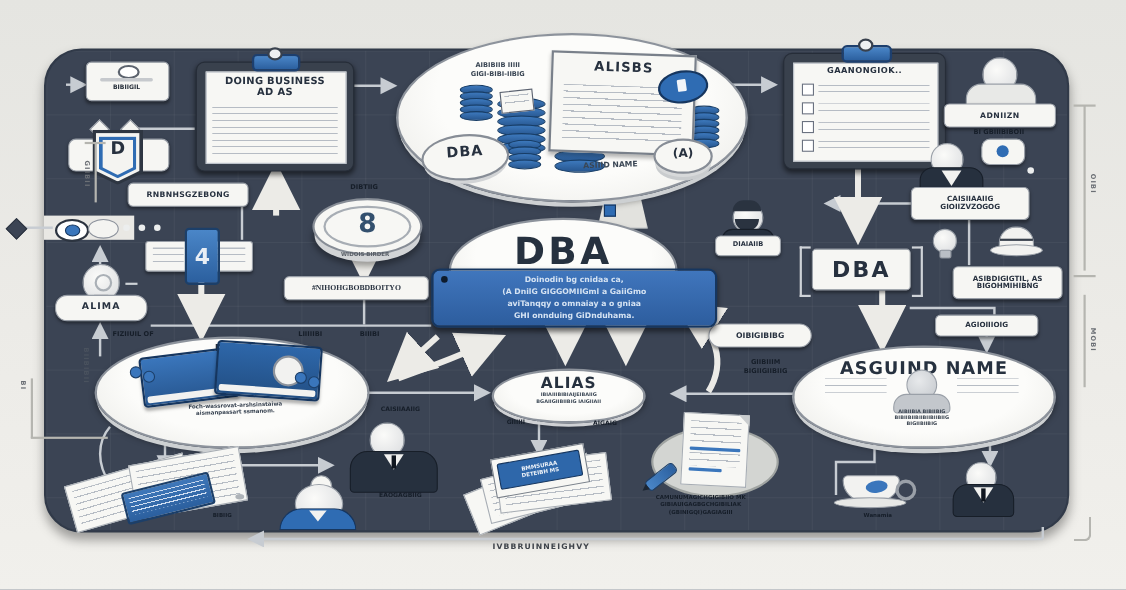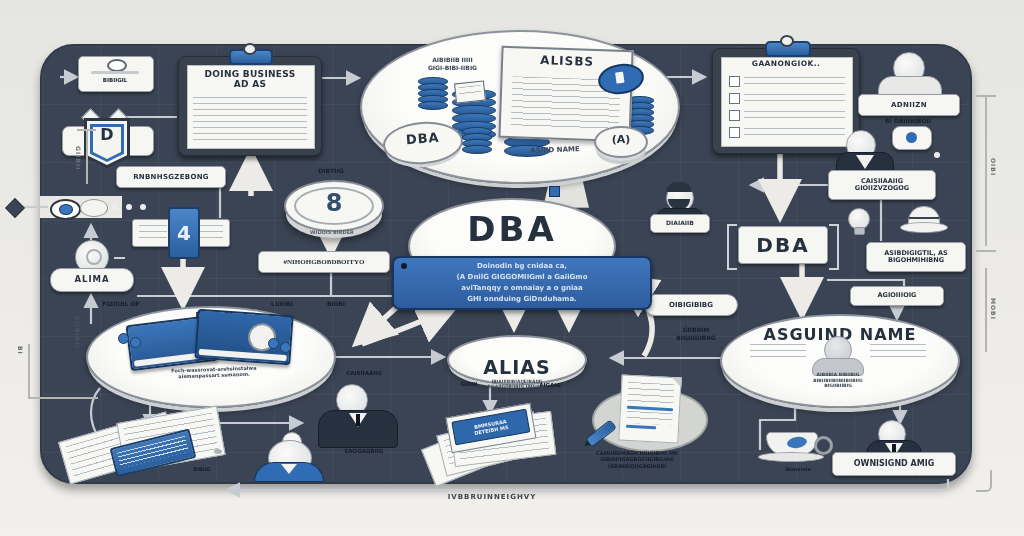--- a/index.html
+++ b/index.html
@@ -293,32 +293,32 @@
     <div class="abs lbl" style="left:0;top:8px;width:96px;font-size:24px;color:#33506e;">8</div>
   </div>
   <div class="abs tiny" style="left:300px;top:229px;width:64px;font-size:5px;color:#5a6068;">WIDOIS BIRDER</div>
   <div class="abs box lbl" style="left:258px;top:251px;width:130px;height:20px;font-size:7px;font-family:Liberation Serif, serif;">#NIHOHGBOBDBOITYO</div>
   <div class="abs tiny ink" style="left:258px;top:300px;width:48px;font-size:6px;">LIIIIIBI</div>
   <div class="abs tiny ink" style="left:316px;top:300px;width:40px;font-size:6px;">BIIIBI</div>
 
   <div class="abs ellipse" style="left:408px;top:198px;width:204px;height:92px;box-shadow:0 4px 6px rgba(0,0,0,.35);">
     <div class="lbl" style="height:60px;font-size:34px;letter-spacing:3px;color:#26313f;">DBA</div>
   </div>
-  <div class="abs banner" style="left:392px;top:256px;width:256px;height:50px;">
+  <div class="abs banner" style="left:392px;top:244px;width:256px;height:50px;">
     <div class="abs" style="left:7px;top:5px;width:6px;height:6px;background:#0e1b2c;border-radius:50%;"></div>
     <div class="lbl" style="height:100%;font-size:7px;color:#d5e3f3;line-height:11px;">
       <span>Doinodin bg cnidaa ca,</span>
       <span>(A DnilG GIGGOMIIGml a GaiiGmo</span>
       <span>aviTanqqy o omnaiay a o gniaa</span>
       <span>GHI onnduing GiDnduhama.</span>
     </div>
   </div>
 
   <div class="abs ellipse" style="left:447px;top:335px;width:136px;height:46px;box-shadow:0 5px 0 -2px #cfd1d4,0 4px 6px rgba(0,0,0,.35);">
-    <div class="lbl" style="margin-top:20px;font-size:19px;letter-spacing:1px;color:#26313f;">ALIAS</div>
+    <div class="lbl" style="margin-top:4px;font-size:14px;letter-spacing:1px;color:#26313f;">ALIAS</div>
     <div class="tiny" style="font-size:4.5px;color:#3c4856;">IBIAIIIBIBIAIJEIBAIIG</div>
     <div class="tiny" style="font-size:4.5px;color:#3c4856;">BGAIIGIIBIIBIG IAIGIIAII</div>
   </div>
   <div class="abs tiny ink" style="left:444px;top:381px;width:50px;font-size:5.5px;">GIIIIII</div>
   <div class="abs tiny ink" style="left:528px;top:382px;width:44px;font-size:5.5px;">AIGAIG</div>
 
   <div class="abs ellipse rim" style="left:86px;top:306px;width:246px;height:98px;"></div>
   <div class="abs lbl" style="left:186px;top:311px;width:56px;font-size:15px;letter-spacing:1px;">DBA</div>
   <div class="abs" style="left:128px;top:320px;width:84px;height:42px;background:linear-gradient(180deg,#3a76bc,#27568f);border:2px solid #16365f;border-radius:4px;transform:rotate(-7deg);box-shadow:0 3px 3px rgba(0,0,0,.3);">
     <div style="position:absolute;left:2px;bottom:2px;right:2px;height:6px;background:#f2f2f0;border-radius:2px;"></div>
@@ -415,21 +415,20 @@
   <div class="abs" style="left:758px;top:452px;width:64px;height:8px;background:#e7e8e6;border:1.5px solid #9aa0a8;border-radius:50%;"></div>
   <div class="abs tiny ink" style="left:770px;top:466px;width:56px;font-size:5px;">Wanamia</div>
 
   <div class="abs head" style="left:878px;top:420px;width:26px;height:26px;"></div>
   <div class="abs suit" style="left:866px;top:440px;width:54px;height:28px;border-radius:14px 14px 4px 4px;">
     <div style="margin:2px auto 0;width:18px;">
         <div class="shirt"></div>
         <div class="tie" style="margin:-13px auto 0;"></div>
       </div>
   </div>
-  <div class="abs box lbl" style="left:832px;top:452px;width:122px;height:22px;font-size:8px;">OWNISIGND AMIG</div>
 
   <div class="abs mline" style="left:86px;top:130px;width:2px;height:54px;"></div>
   <div class="abs mline" style="left:77px;top:129px;width:19px;height:2px;"></div>
   <div class="abs vtext" style="left:75px;top:146px;color:#6b6f75;">GIIBII</div>
   <div class="abs vtext" style="left:74px;top:316px;color:#4a525e;">BIIBIBII</div>
   <div class="abs mline" style="left:28px;top:344px;width:2px;height:54px;"></div>
   <div class="abs mline" style="left:28px;top:397px;width:70px;height:2px;"></div>
   <div class="abs vtext" style="left:17px;top:346px;color:#6b6f75;">BI</div>
 
   <div class="abs mline" style="left:985px;top:96px;width:2px;height:150px;"></div>

